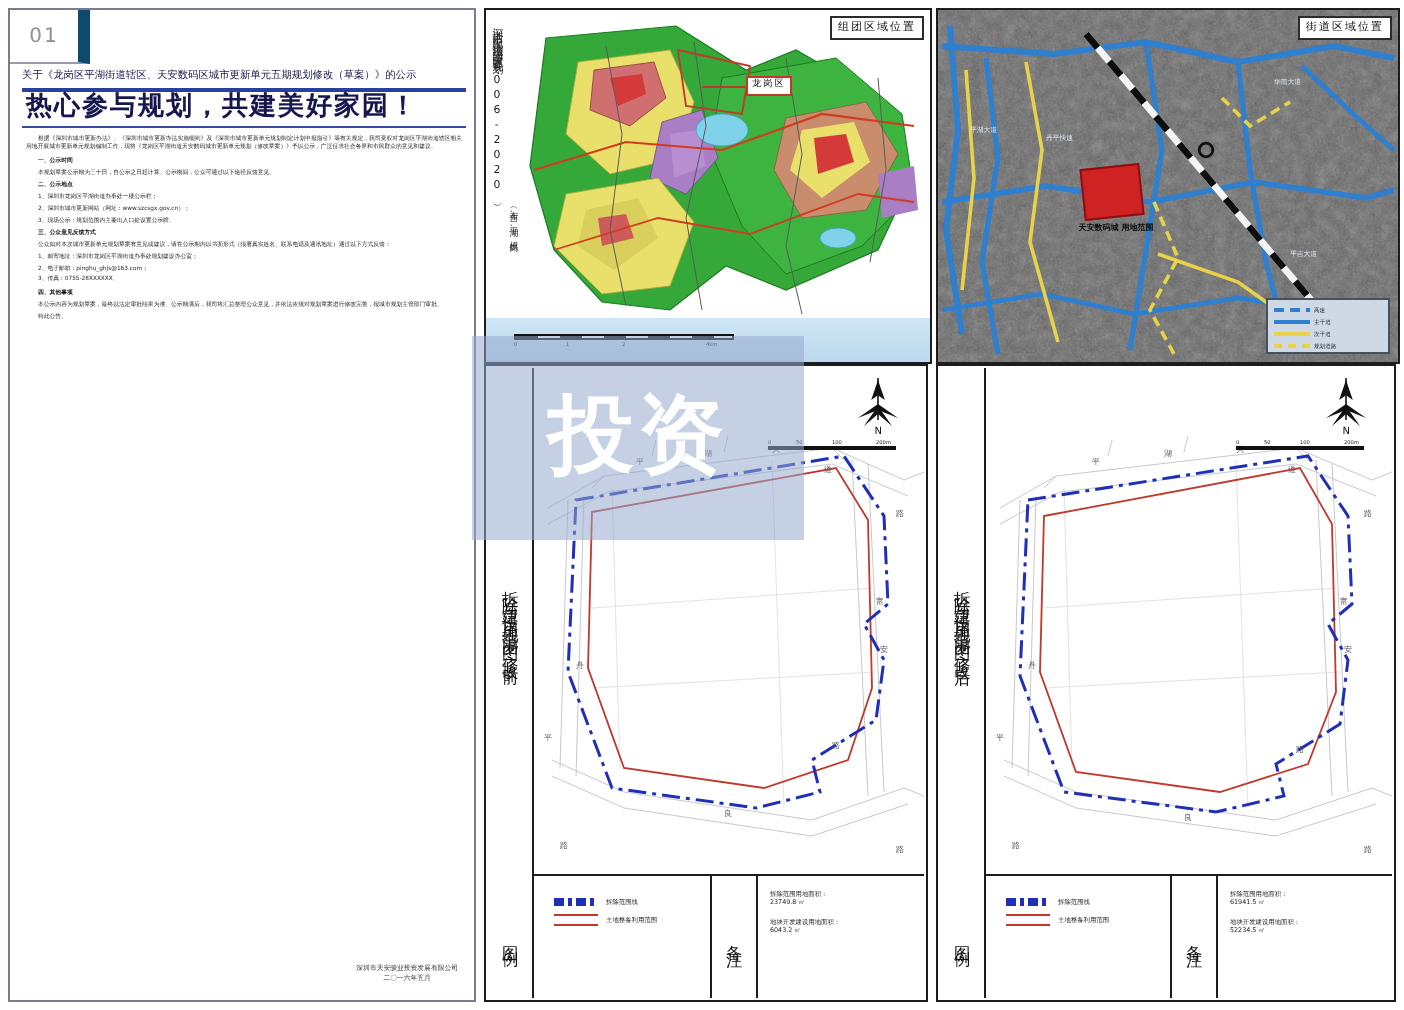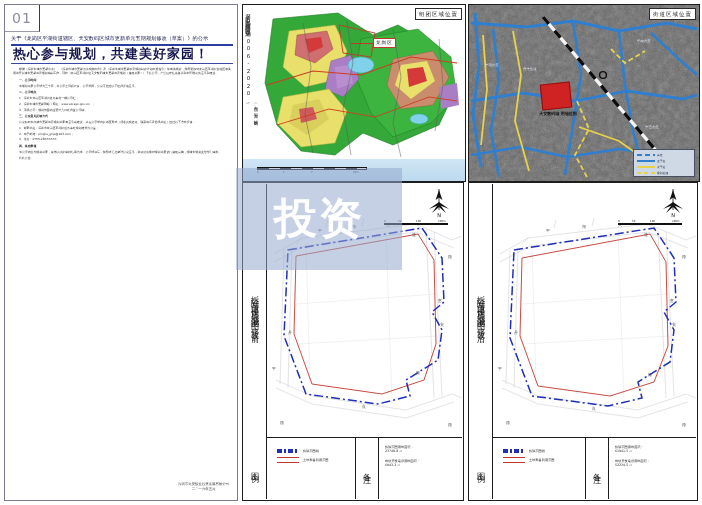--- a/index.html
+++ b/index.html
@@ -10,23 +10,23 @@
   .sheet{position:relative;width:702px;height:505px;background:#fff;box-sizing:border-box;}
 
   
   .vtext{writing-mode:vertical-rl;text-orientation:upright;white-space:nowrap;
          letter-spacing:2px;line-height:1;}
 
   
   #left-col{position:absolute;left:4px;top:4px;width:234px;height:497px;
             border:1px solid #7b7b8e;background:#fff;box-sizing:border-box;}
   #doc-no{position:absolute;left:0;top:0;width:34px;height:26px;
-          border-right:1px solid #0c4a6e;border-bottom:1px solid #9a9aab;
+          border-right:6px solid #0c4a6e;border-bottom:1px solid #9a9aab;
           display:flex;align-items:center;justify-content:center;
-          font-size:14px;color:#8d8d9c;letter-spacing:1px;}
+          font-size:10px;color:#8d8d9c;letter-spacing:1px;}
   #notice-sub{position:absolute;left:6px;top:28px;width:222px;height:11px;
               font-size:5.2px;line-height:11px;color:#1a1a4e;white-space:nowrap;overflow:hidden;}
   #rule-blue{position:absolute;left:6px;top:39px;width:222px;height:1.6px;background:#2b3f9e;}
   #notice-title{position:absolute;left:8px;top:41px;width:220px;height:32px;
                 font-size:13px;font-weight:bold;color:#17174f;letter-spacing:1px;
                 line-height:16px;white-space:nowrap;}
   #rule-blue2{position:absolute;left:6px;top:58px;width:222px;height:0.8px;background:#3a4aa0;}
   #body-text{position:absolute;left:8px;top:62px;width:218px;height:404px;overflow:hidden;}
   #body-text p{margin:0 0 1.6px 0;font-size:2.9px;line-height:1.45;color:#262626;
                text-align:justify;}

